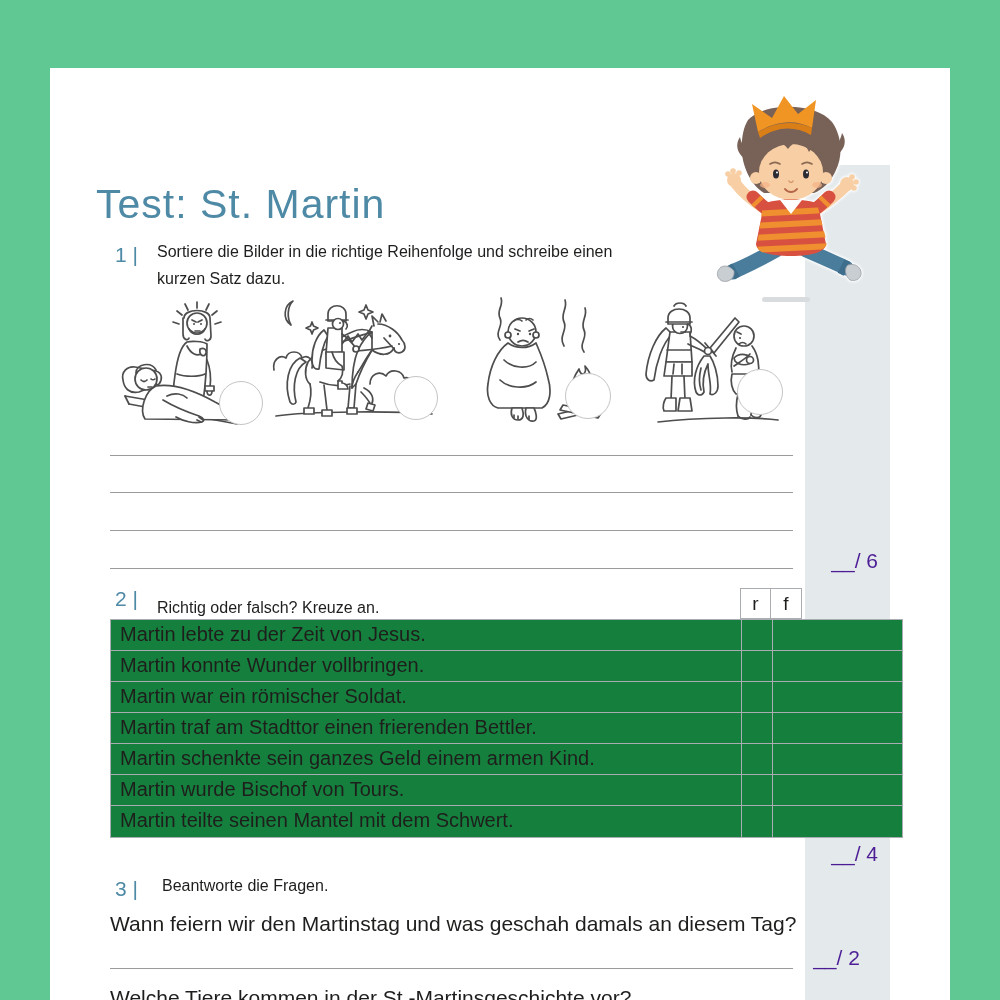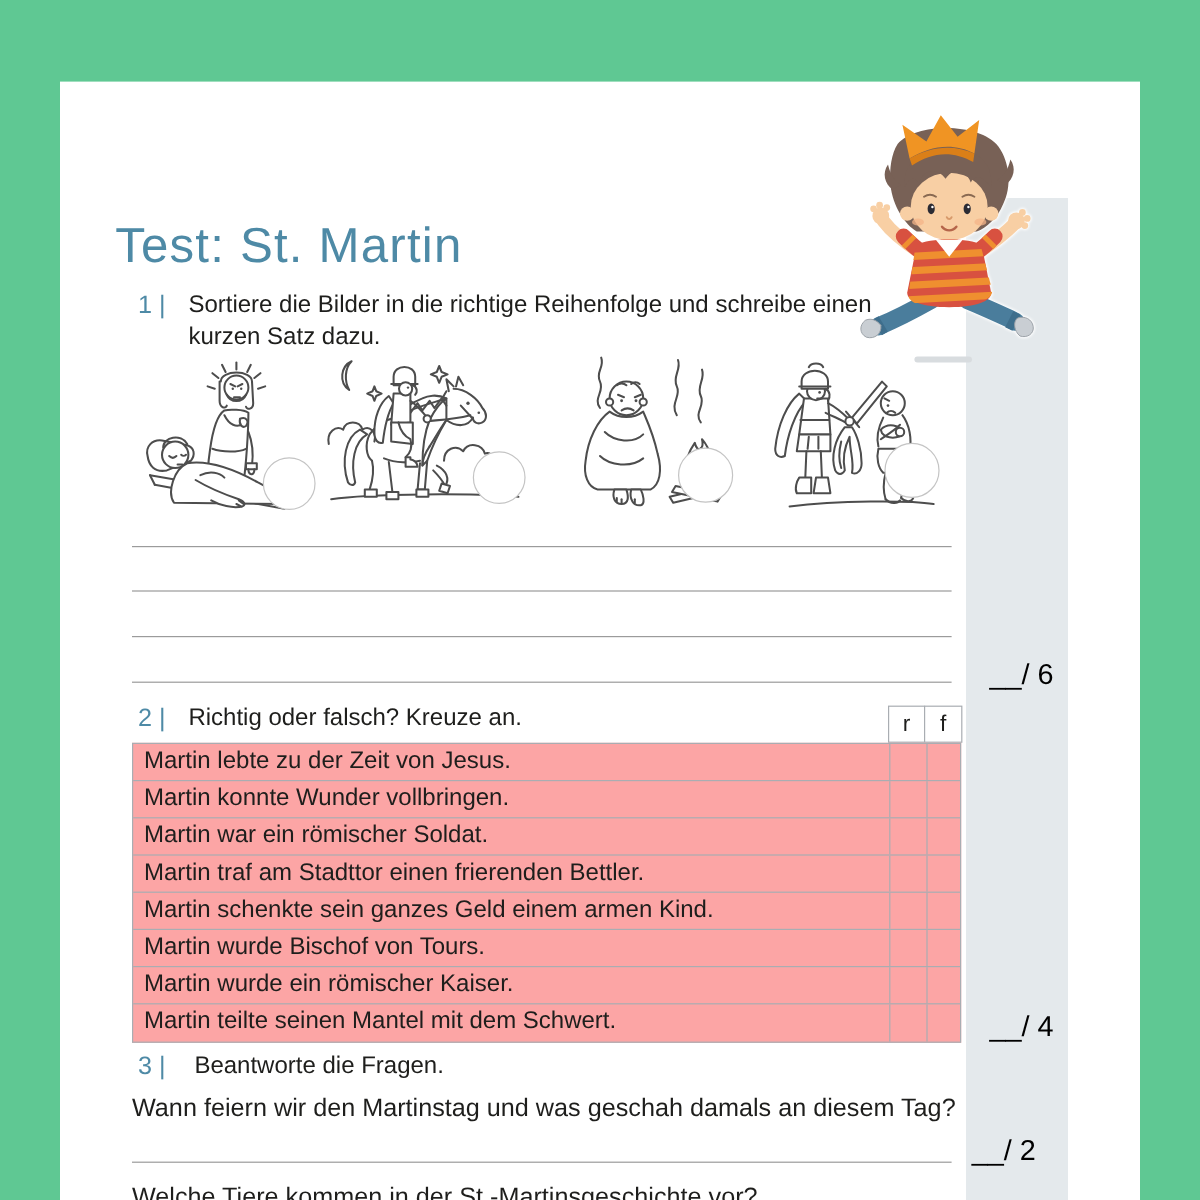--- a/index.html
+++ b/index.html
@@ -3,30 +3,30 @@
 <meta charset="utf-8">
 <style>
   html,body{margin:0;padding:0;background:#fff;}
   .canvas{position:relative;width:1000px;height:1000px;background:#5fc893;overflow:hidden;
           font-family:"Liberation Sans",sans-serif;color:#222;}
   .page{position:absolute;left:50px;top:68px;width:900px;height:932px;background:#ffffff;}
   .side-panel{position:absolute;left:805px;top:165px;width:85px;height:835px;background:#e4e9ec;}
   .abs{position:absolute;}
   .title{left:96px;top:181px;font-size:41px;color:#4e8aa6;letter-spacing:1px;white-space:nowrap;}
   .task-num{font-size:21px;color:#4e8aa6;white-space:nowrap;}
-  .task-text{font-size:20px;color:#1e1e1c;white-space:nowrap;}
+  .task-text{font-size:16px;color:#1e1e1c;white-space:nowrap;}
   .q-text{font-size:21px;color:#1e1e1c;white-space:nowrap;}
   .write-line{height:0;border-top:1.6px solid #9b9b9b;width:683px;left:110px;}
-  .score{left:795px;width:83px;text-align:right;font-size:24px;color:#000000;white-space:nowrap;}
+  .score{left:795px;width:83px;text-align:right;font-size:21px;color:#4c1d95;white-space:nowrap;}
   .circle{position:absolute;border-radius:50%;background:#fff;border:1.6px solid #c4c4c4;}
   .rf-cell{position:absolute;width:31px;height:31px;border:1px solid #a9adb2;background:#fff;
            box-sizing:border-box;display:flex;align-items:center;justify-content:center;
            font-size:19px;color:#1e1e1c;}
-  .tf-table{position:absolute;left:110px;top:619px;width:691px;border:1px solid #a9adb2;
-            box-sizing:border-box;background:#fca5a5;}
+  .tf-table{position:absolute;left:110px;top:619px;width:793px;border:1px solid #a9adb2;
+            box-sizing:border-box;background:#15803d;}
   .t-row{position:relative;height:31px;border-bottom:1px solid #a9adb2;box-sizing:border-box;}
   .t-row:last-child{border-bottom:none;}
   .t-text{position:absolute;left:9px;top:0;line-height:29px;font-size:20px;color:#1e1e1c;white-space:nowrap;}
   .t-box{position:absolute;top:0;height:100%;border-left:1px solid #a9adb2;box-sizing:border-box;}
   .t-box.r{left:630px;width:31px;}
   .t-box.f{left:661px;width:30px;}
   .scene{position:absolute;}
   .scene svg{display:block;}
   .boy{position:absolute;left:714px;top:92px;width:150px;height:200px;
        filter:drop-shadow(0 0 1.5px #fff) drop-shadow(0 0 1.5px #fff);}
@@ -286,21 +286,21 @@
   <div class="circle" style="left:565px;top:373px;width:44px;height:44px;"></div>
   <div class="circle" style="left:737px;top:369px;width:44px;height:44px;"></div>
 
   <div class="abs write-line" style="top:455px;"></div>
   <div class="abs write-line" style="top:492px;"></div>
   <div class="abs write-line" style="top:530px;"></div>
   <div class="abs write-line" style="top:568px;"></div>
   <div class="abs score" style="top:549px;">__/ 6</div>
 
   <div class="abs task-num" style="left:115px;top:587px;">2 |</div>
-  <div class="abs task-text" style="left:157px;top:587px;">Richtig oder falsch? Kreuze an.</div>
+  <div class="abs task-text" style="left:157px;top:599px;">Richtig oder falsch? Kreuze an.</div>
   <div class="rf-cell" style="left:740px;top:588px;">r</div>
   <div class="rf-cell" style="left:770px;top:588px;width:32px;">f</div>
 
   <div class="tf-table">
     <div class="t-row">
       <div class="t-text">Martin lebte zu der Zeit von Jesus.</div>
       <div class="t-box r"></div>
         <div class="t-box f"></div>
     </div>
     <div class="t-row">
@@ -318,25 +318,20 @@
       <div class="t-box r"></div>
         <div class="t-box f"></div>
     </div>
     <div class="t-row">
       <div class="t-text">Martin schenkte sein ganzes Geld einem armen Kind.</div>
       <div class="t-box r"></div>
         <div class="t-box f"></div>
     </div>
     <div class="t-row">
       <div class="t-text">Martin wurde Bischof von Tours.</div>
-      <div class="t-box r"></div>
-        <div class="t-box f"></div>
-    </div>
-    <div class="t-row">
-      <div class="t-text">Martin wurde ein römischer Kaiser.</div>
       <div class="t-box r"></div>
         <div class="t-box f"></div>
     </div>
     <div class="t-row">
       <div class="t-text">Martin teilte seinen Mantel mit dem Schwert.</div>
       <div class="t-box r"></div>
         <div class="t-box f"></div>
     </div>
   </div>
   <div class="abs score" style="top:842px;">__/ 4</div>

